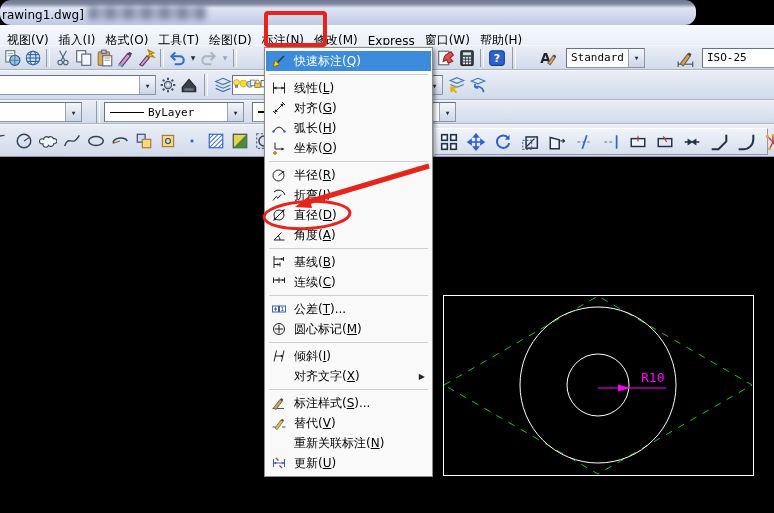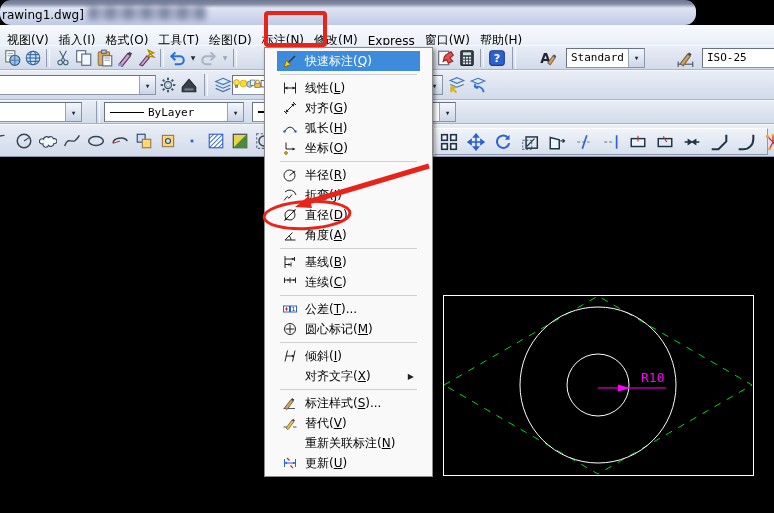--- a/index.html
+++ b/index.html
@@ -58,21 +58,21 @@
     display:flex;align-items:center;gap:6px;padding:0 4px;}
 
   
   .canvas{position:absolute;left:0;top:157px;width:774px;height:356px;background:#000;}
   .cadsvg{position:absolute;left:0;top:0;pointer-events:none;}
   .cadsvg text{font-family:"DejaVu Sans Mono","Liberation Mono",monospace;font-size:13px;}
 
   
   .popup{position:absolute;left:264px;top:47px;width:169px;box-sizing:border-box;z-index:10;
     background:#f9f9f9;border:1px solid #8c8c8c;box-shadow:2px 2px 4px rgba(0,0,0,.45);
-    padding:3px 12px;}
+    padding:3px 1px;}
   .pitem{height:20px;display:flex;align-items:center;padding:0 2px;position:relative;cursor:default;}
   .pitem .ic{width:22px;flex:0 0 22px;display:flex;align-items:center;justify-content:center;}
   .pitem .ic svg{width:16px;height:16px;}
   .pitem .lbl{flex:1;padding-left:4px;font-size:12px;white-space:nowrap;}
   .pitem.hl{background:#3c8bdd;}
   .pitem.hl .lbl{color:#fff;}
   .subarrow{position:absolute;right:6px;font-size:8px;color:#222;}
   .psep{height:1px;background:#cfcfcf;margin:3px 3px;}
 
   

